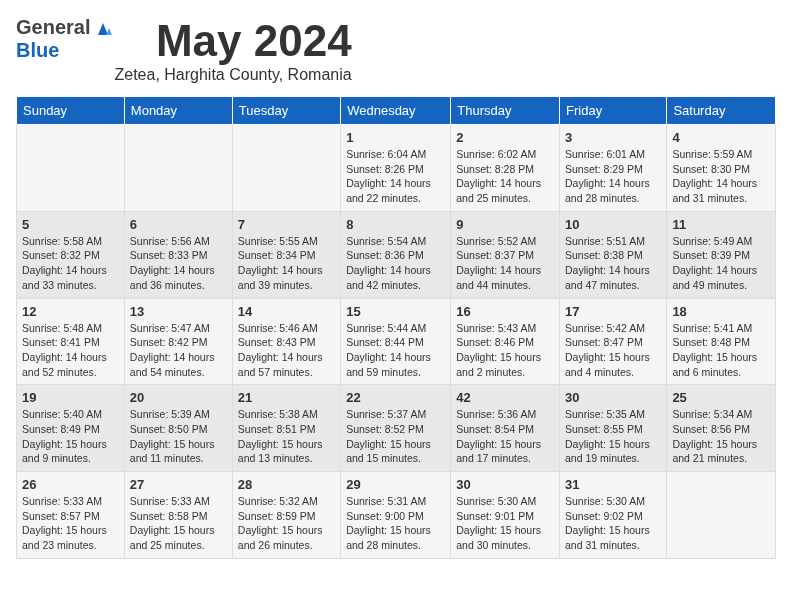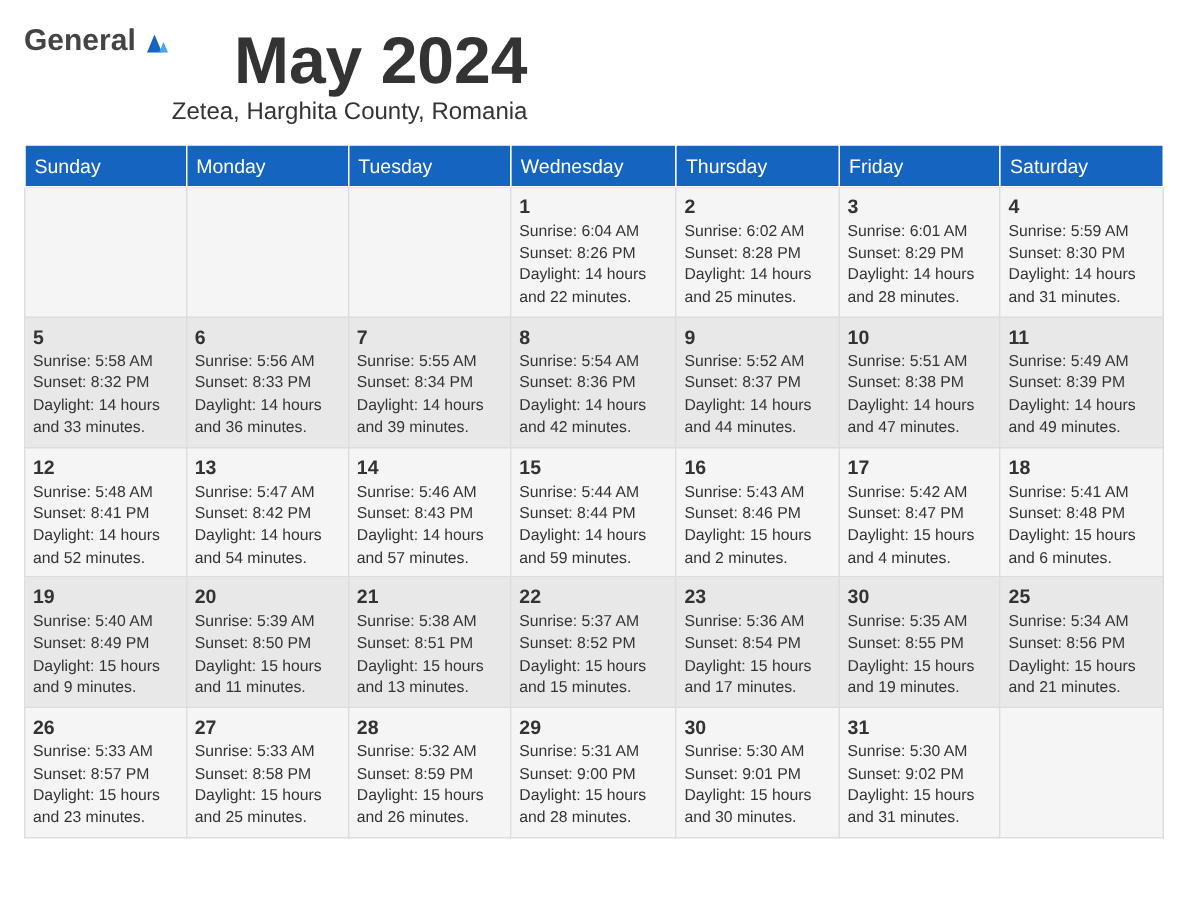--- a/index.html
+++ b/index.html
@@ -77,20 +77,21 @@
 <div class="header">
   <div class="logo">
     <div>
       <div style="display:flex;align-items:center;">
         <span class="logo-general" style="font-size:20px;font-weight:bold;color:#444;">General</span>
         <svg width="22" height="22" viewBox="0 0 22 22" style="margin-left:2px;">
           <polygon points="6,18 16,18 11,6" fill="#1565c0"></polygon>
           <polygon points="14,18 20,18 17,11" fill="#42a5f5"></polygon>
         </svg>
       </div>
+      <div style="font-size:20px;font-weight:bold;color:#1565c0;">Blue</div>
     </div>
   </div>
   <div class="title-area">
     <div class="main-title">May 2024</div>
     <div class="subtitle">Zetea, Harghita County, Romania</div>
   </div>
 </div>
 
 <table>
   <thead>
@@ -197,21 +198,21 @@
         </td>
         <td>
           <span class="day-num">21</span>
           <div class="day-info">Sunrise: 5:38 AM<br>Sunset: 8:51 PM<br>Daylight: 15 hours<br>and 13 minutes.</div>
         </td>
         <td>
           <span class="day-num">22</span>
           <div class="day-info">Sunrise: 5:37 AM<br>Sunset: 8:52 PM<br>Daylight: 15 hours<br>and 15 minutes.</div>
         </td>
         <td>
-          <span class="day-num">23</span>
+          <span class="day-num">42</span>
           <div class="day-info">Sunrise: 5:36 AM<br>Sunset: 8:54 PM<br>Daylight: 15 hours<br>and 17 minutes.</div>
         </td>
         <td>
           <span class="day-num">30</span>
           <div class="day-info">Sunrise: 5:35 AM<br>Sunset: 8:55 PM<br>Daylight: 15 hours<br>and 19 minutes.</div>
         </td>
         <td>
           <span class="day-num">25</span>
           <div class="day-info">Sunrise: 5:34 AM<br>Sunset: 8:56 PM<br>Daylight: 15 hours<br>and 21 minutes.</div>
         </td>

